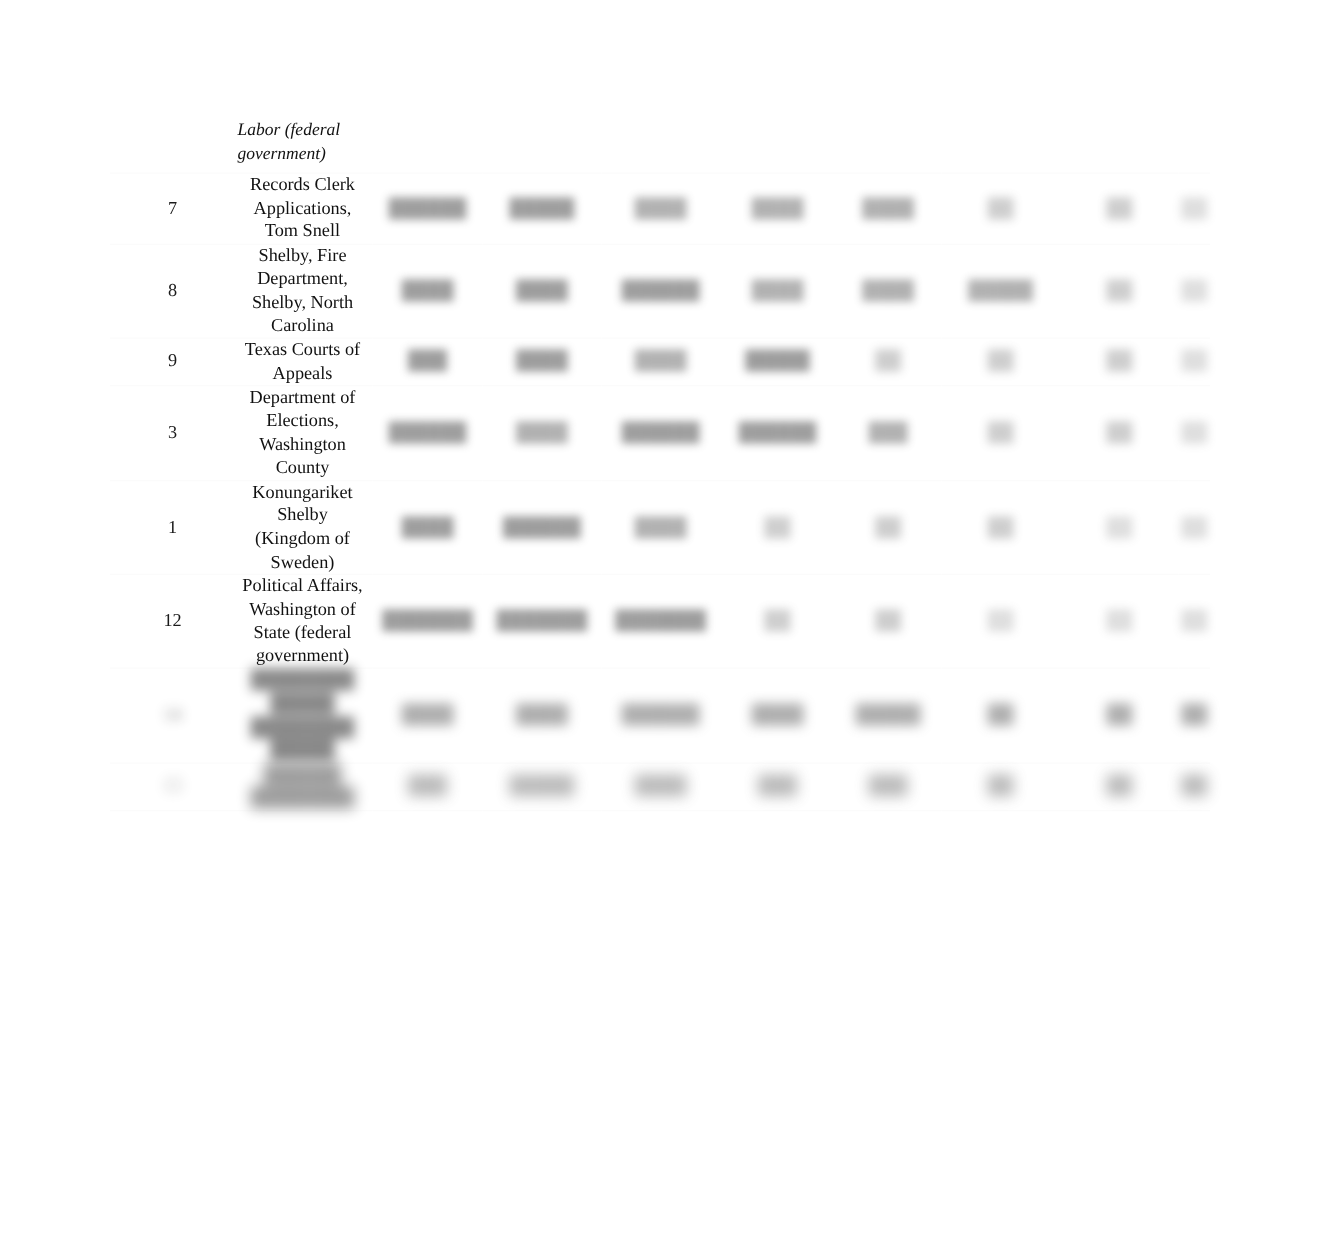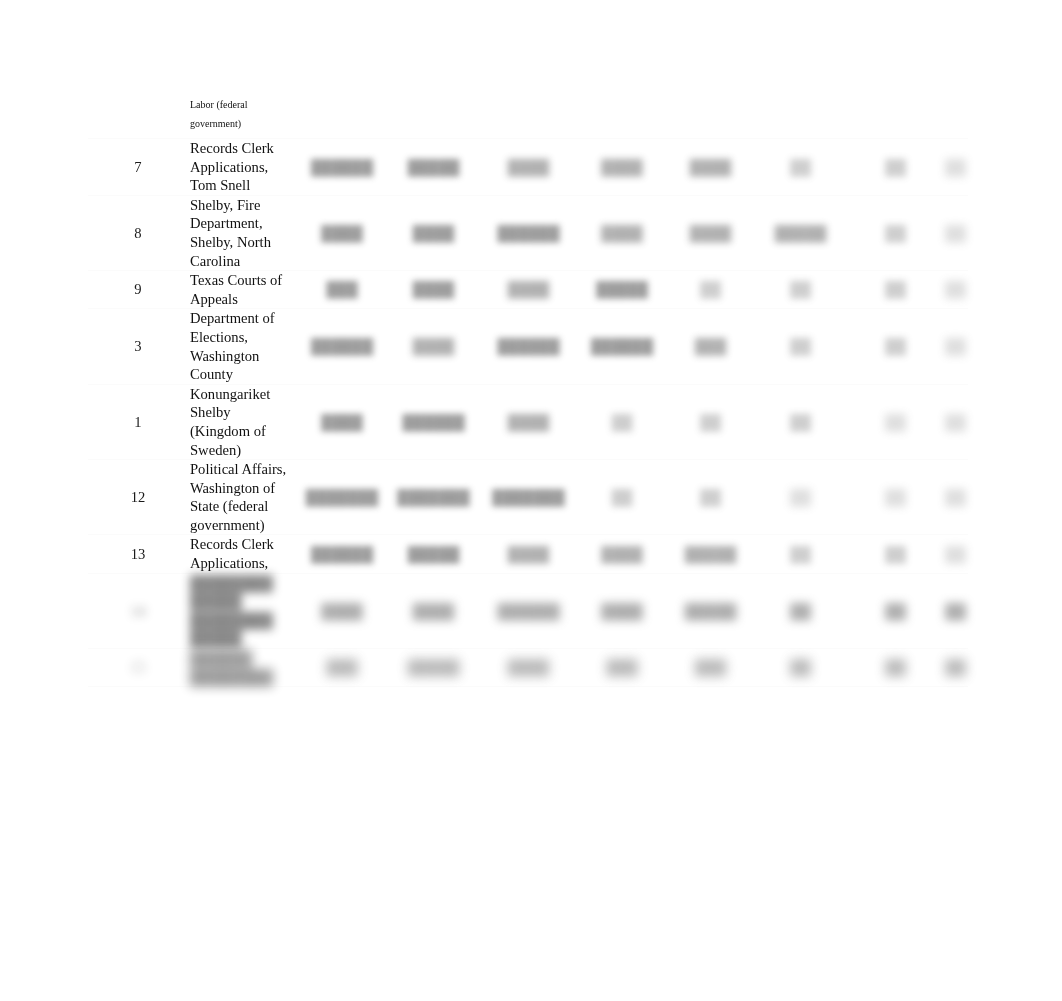--- a/index.html
+++ b/index.html
@@ -43,21 +43,21 @@
   col.c-d5    { width: 85px; }
   col.c-d6    { width: 95px; }
   col.c-d7    { width: 95px; }
   col.c-d8    { width: 25px; }
 
   .cell-num {
     text-align: center;
     color: #1a1a1a;
   }
   .cell-name {
-    text-align: left;
+    text-align: center;
     color: #111111;
     padding-left: 2px !important;
     padding-right: 4px !important;
   }
   .cell-data {
     text-align: center;
     color: #5c5c5c;
     font-size: 13.4px;
     white-space: nowrap;
   }
@@ -69,23 +69,24 @@
   .blur-ghost  { filter: blur(4.0px); opacity: 0.20; }
   tr.row-hazy  td { filter: blur(4.6px); opacity: 0.50; }
   tr.row-gone  td { filter: blur(5.4px); opacity: 0.42; }
 
   
   #top-continuation {
     position: absolute;
     left: 190px;
     top: 96px;
     width: 108px;
-    font-size: 10px;
+    font-size: 14px;
     line-height: 18.6px;
     color: #111111;
+    font-style: italic;
   }
 
   .spacer-row td { border-bottom: none; height: 0; }
 </style>
 </head>
 <body>
 
 <div id="top-continuation">Labor (federal government)</div>
 
 <table id="doc-table">
@@ -178,32 +179,20 @@
       <td class="cell-data blur-lite">███████</td>
       <td class="cell-data blur-lite">███████</td>
       <td class="cell-data blur-lite">███████</td>
       <td class="cell-data blur-faint">██</td>
       <td class="cell-data blur-faint">██</td>
       <td class="cell-data blur-ghost">██</td>
       <td class="cell-data blur-ghost">██</td>
       <td class="cell-data blur-ghost">██</td>
     </tr>
 
-    <tr>
-      <td class="cell-num">13</td>
-      <td class="cell-name">Records Clerk Applications,</td>
-      <td class="cell-data blur-lite">██████</td>
-      <td class="cell-data blur-lite">█████</td>
-      <td class="cell-data blur-mid">████</td>
-      <td class="cell-data blur-mid">████</td>
-      <td class="cell-data blur-mid">█████</td>
-      <td class="cell-data blur-faint">██</td>
-      <td class="cell-data blur-faint">██</td>
-      <td class="cell-data blur-ghost">██</td>
-    </tr>
 
     <tr class="row-hazy">
       <td class="cell-num">14</td>
       <td class="cell-name">████████ █████ ████████ █████</td>
       <td class="cell-data blur-lite">████</td>
       <td class="cell-data blur-lite">████</td>
       <td class="cell-data blur-lite">██████</td>
       <td class="cell-data blur-mid">████</td>
       <td class="cell-data blur-mid">█████</td>
       <td class="cell-data blur-faint">██</td>

